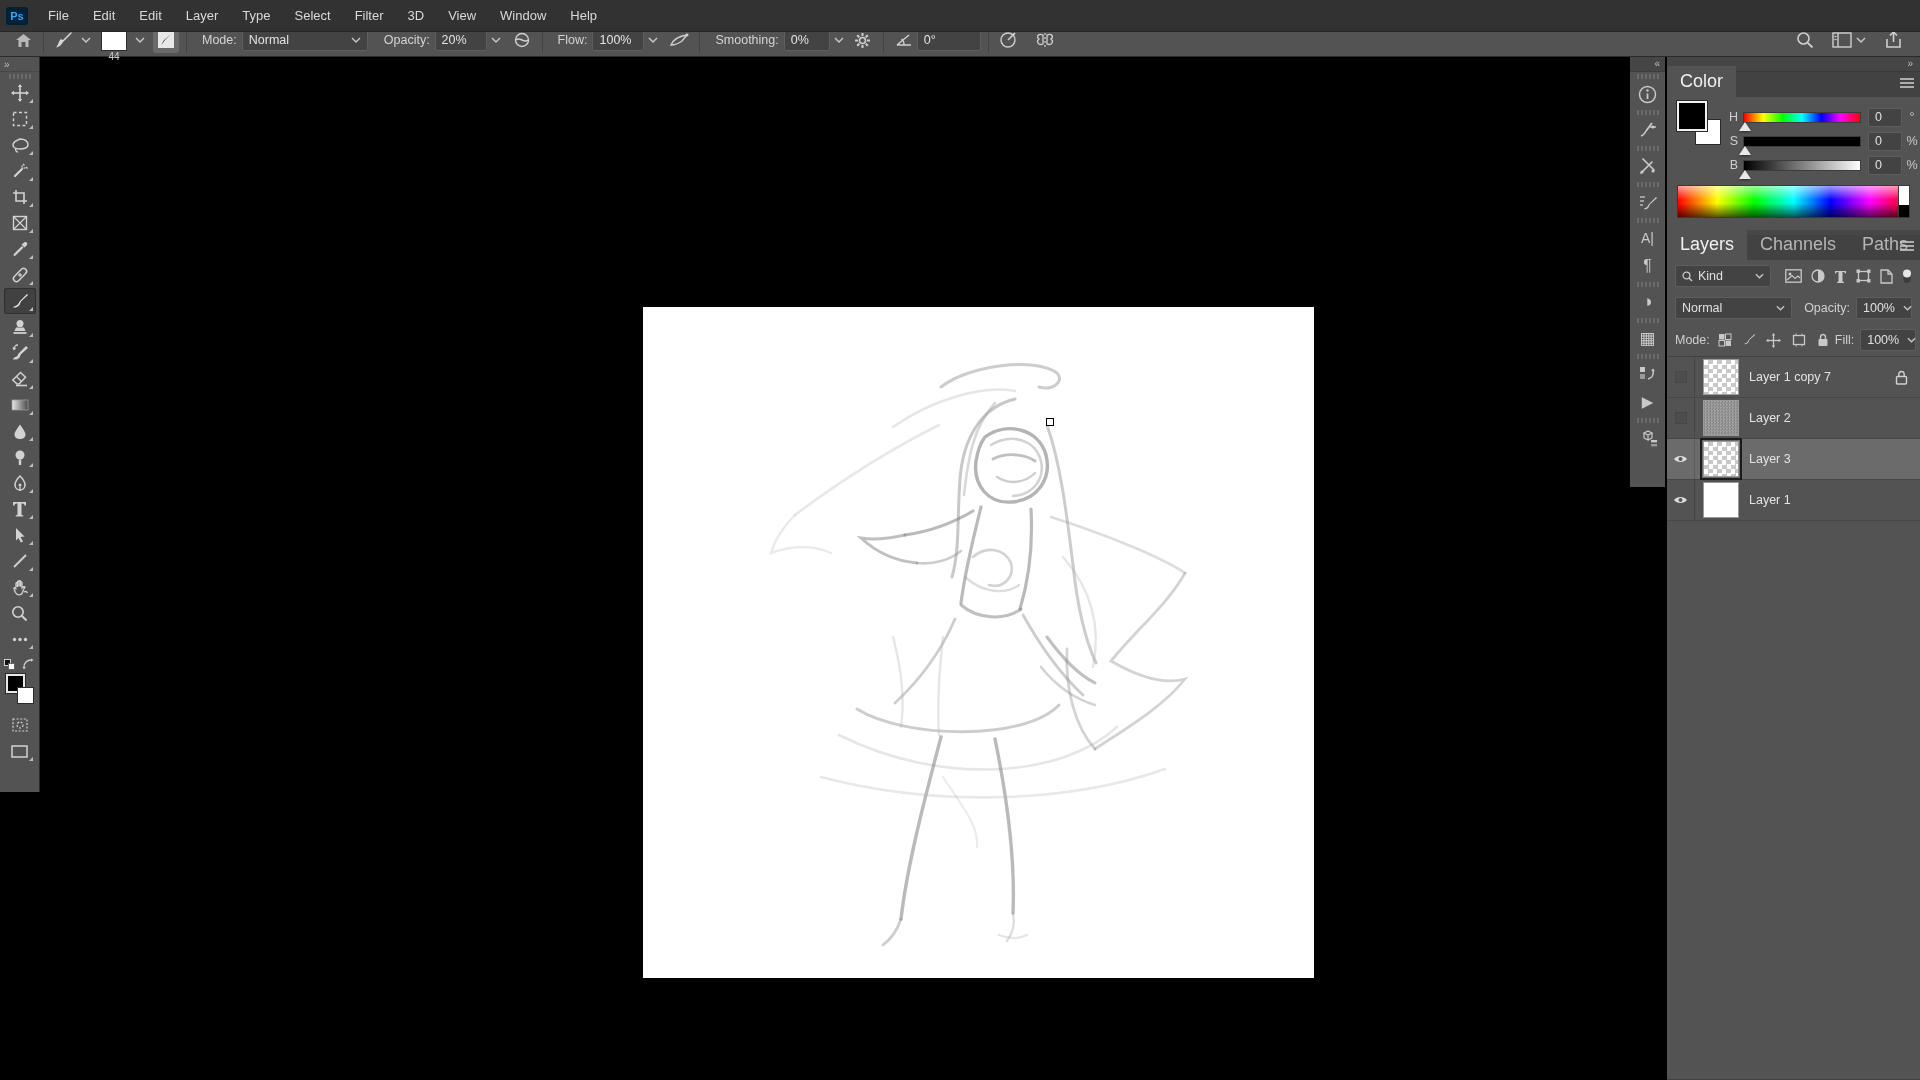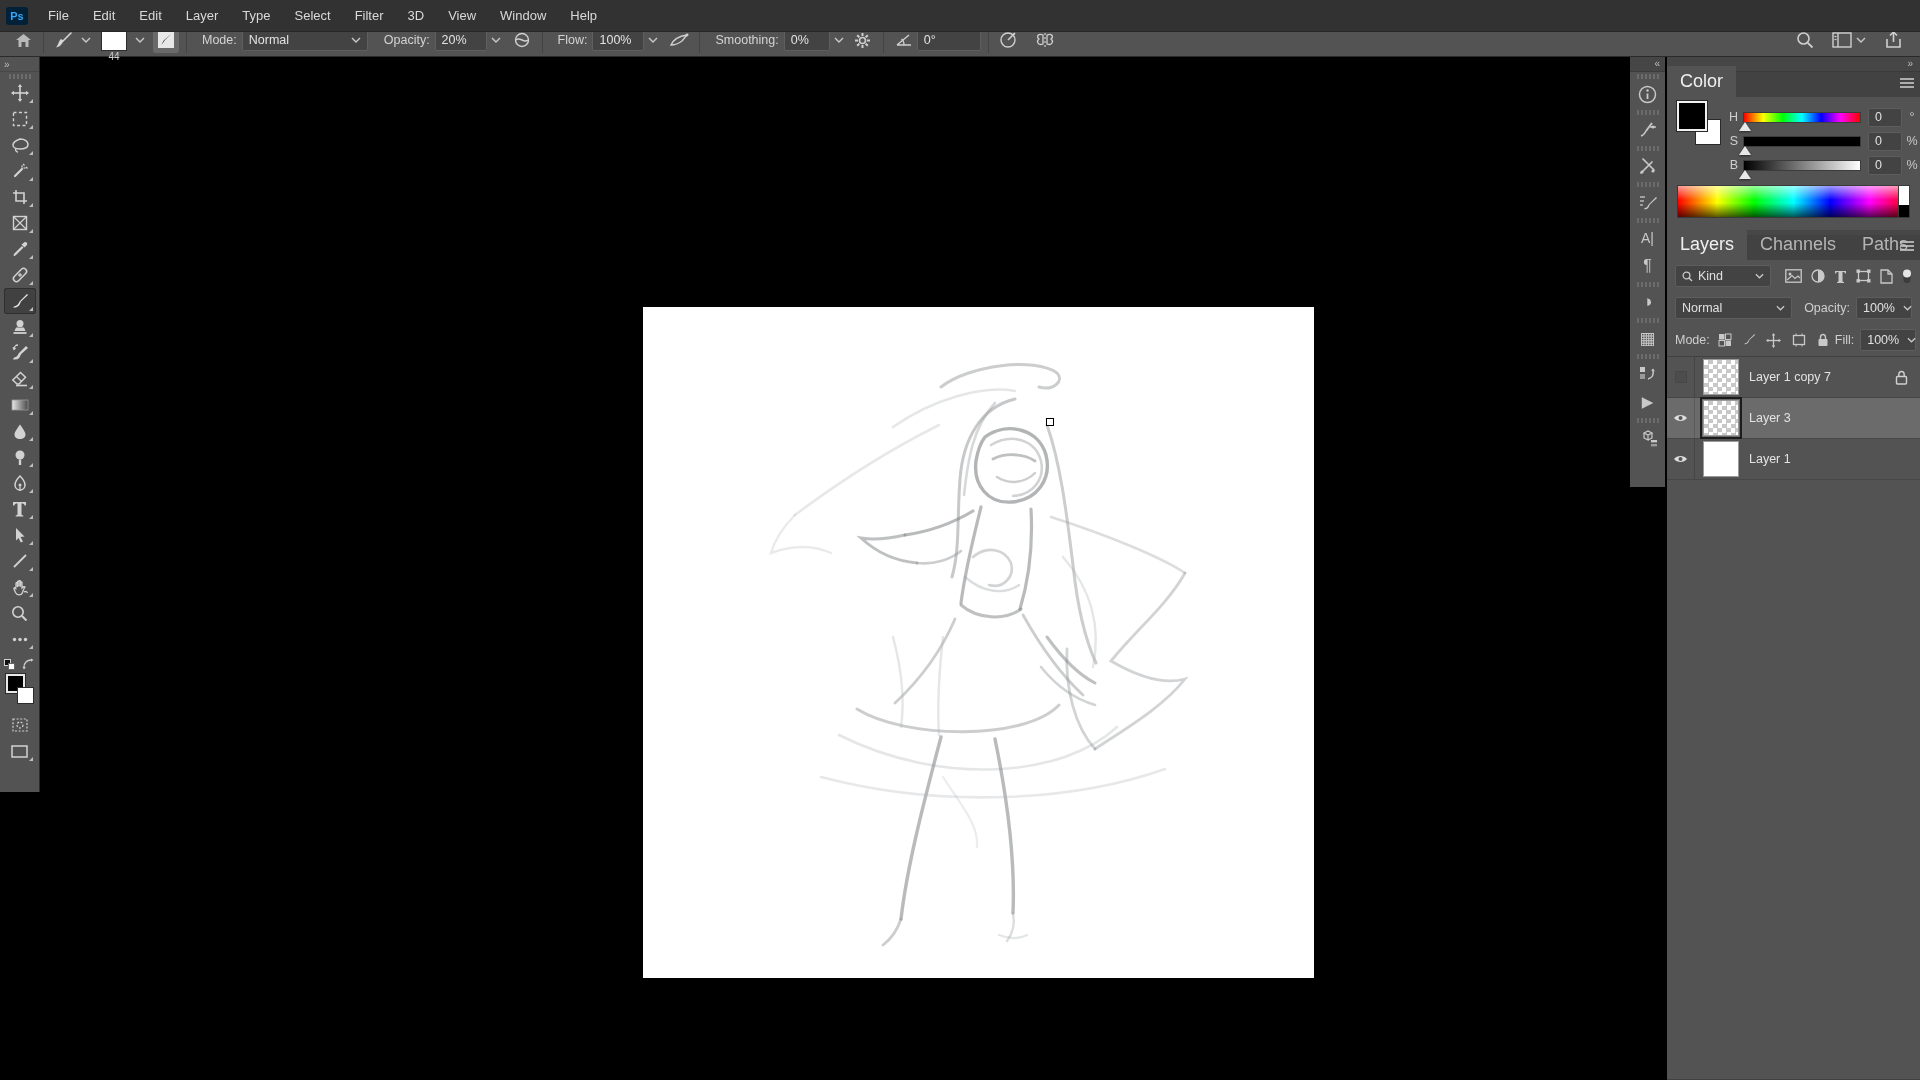--- a/index.html
+++ b/index.html
@@ -809,20 +809,27 @@
         <div class="thumb checker"></div>
         <span class="layer-name">Layer 1 copy 7</span>
         <span class="layer-lock">
           <svg width="13" height="15" viewBox="0 0 13 15">
               <rect x="1.5" y="6.5" width="10" height="7.5" rx="1" fill="none" stroke="#d0d0d0" stroke-width="1.4"></rect>
               <path d="M3.8 6.5 V4.6 C3.8 2.9 5 1.5 6.5 1.5 C8 1.5 9.2 2.9 9.2 4.6 V6.5" fill="none" stroke="#d0d0d0" stroke-width="1.4"></path>
             </svg>
         </span>
       </div>
 
+      <div class="layer-row">
+        <div class="eye-cell">
+            <div class="eye-off"></div>
+          </div>
+        <div class="thumb noise"></div>
+        <span class="layer-name">Layer 2</span>
+      </div>
 
       <div class="layer-row selected">
         <div class="eye-cell">
           <svg width="15" height="10" viewBox="0 0 15 10">
               <path d="M1 5 C4 1 11 1 14 5 C11 9 4 9 1 5 Z" fill="#dedede"></path>
               <circle cx="7.5" cy="5" r="2" fill="#565656"></circle>
             </svg>
         </div>
         <div class="thumb checker bracketed"></div>
         <span class="layer-name">Layer 3</span>

